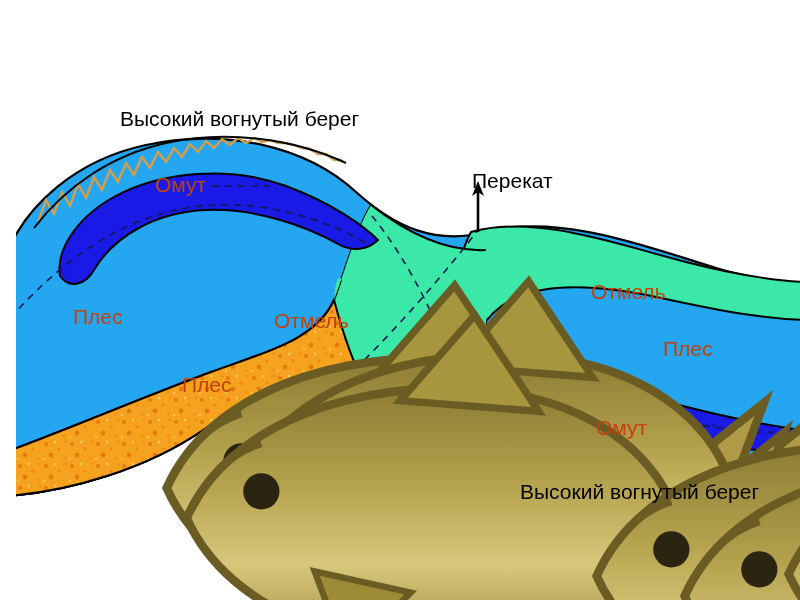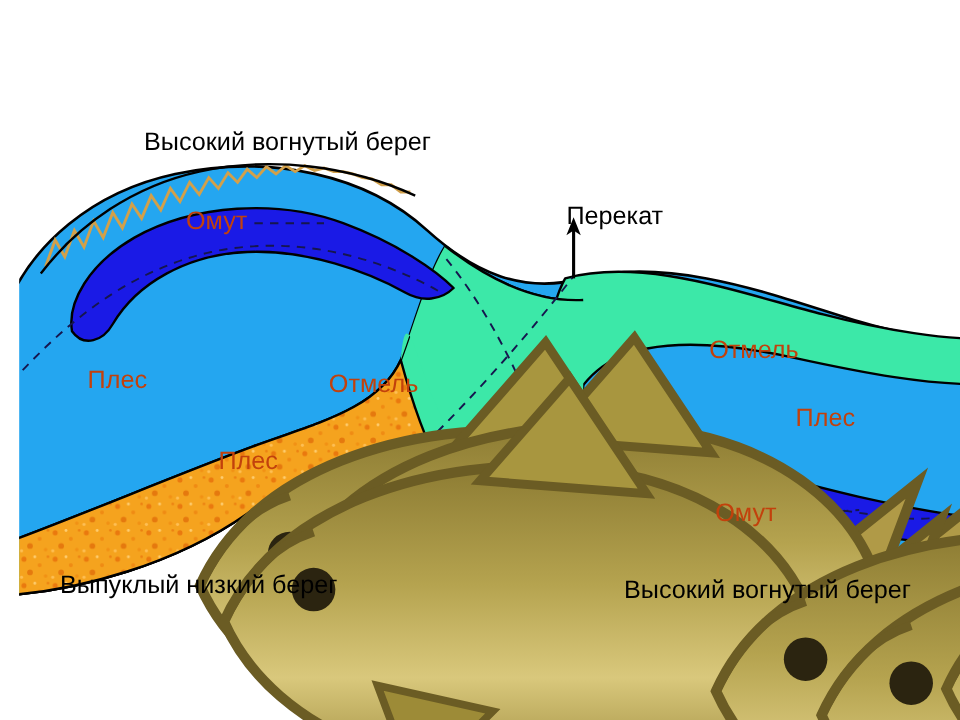--- a/index.html
+++ b/index.html
@@ -201,17 +201,16 @@
   <div class="lbl lbl-big lbl-dark" style="left:166px; top:374px;">Плес</div>
 
   <div class="lbl lbl-big" style="left:456px; top:170px;">Перекат</div>
 
   <div class="lbl lbl-big lbl-dark" style="left:575px; top:281px;">Отмель</div>
 
   <div class="lbl lbl-big lbl-dark" style="left:647px; top:338px;">Плес</div>
 
   <div class="lbl lbl-big lbl-dark" style="left:580px; top:417px;">Омут</div>
 
-  <div class="lbl lbl-big" style="left:34px; top:477px;">Выпуклый низкий берег</div>
 
   <div class="lbl lbl-big" style="left:504px; top:481px;">Высокий вогнутый берег</div>
 
 </div>
 
 </body></html>

